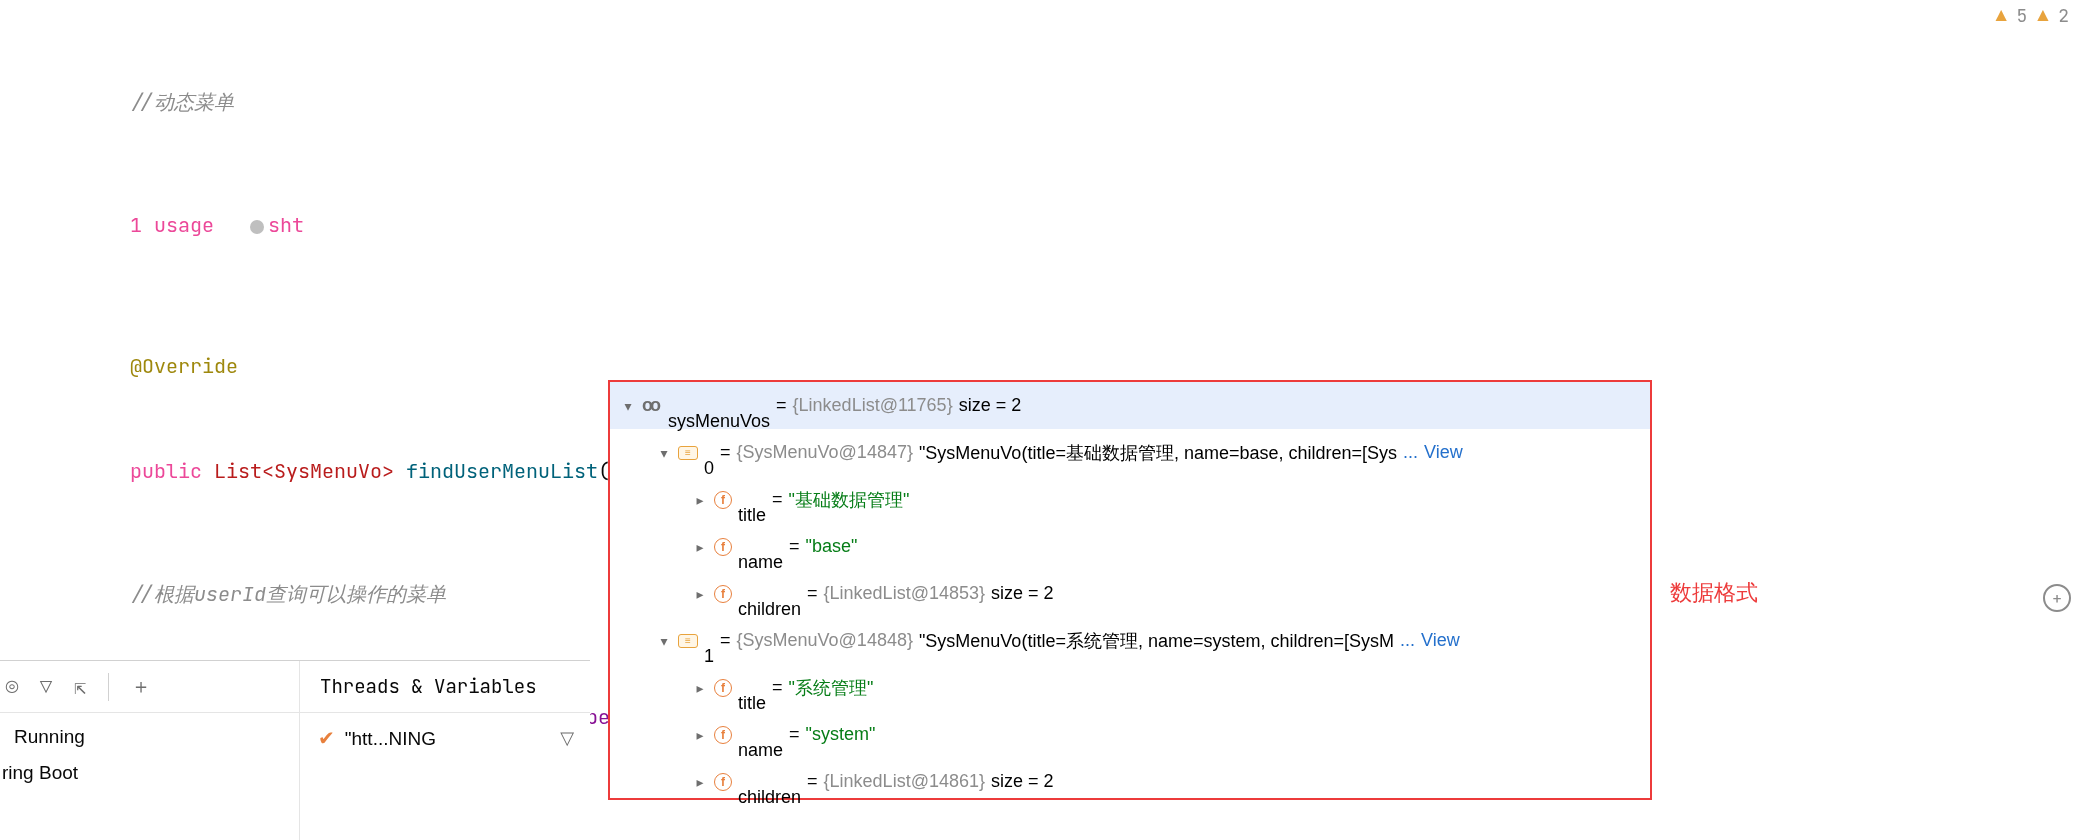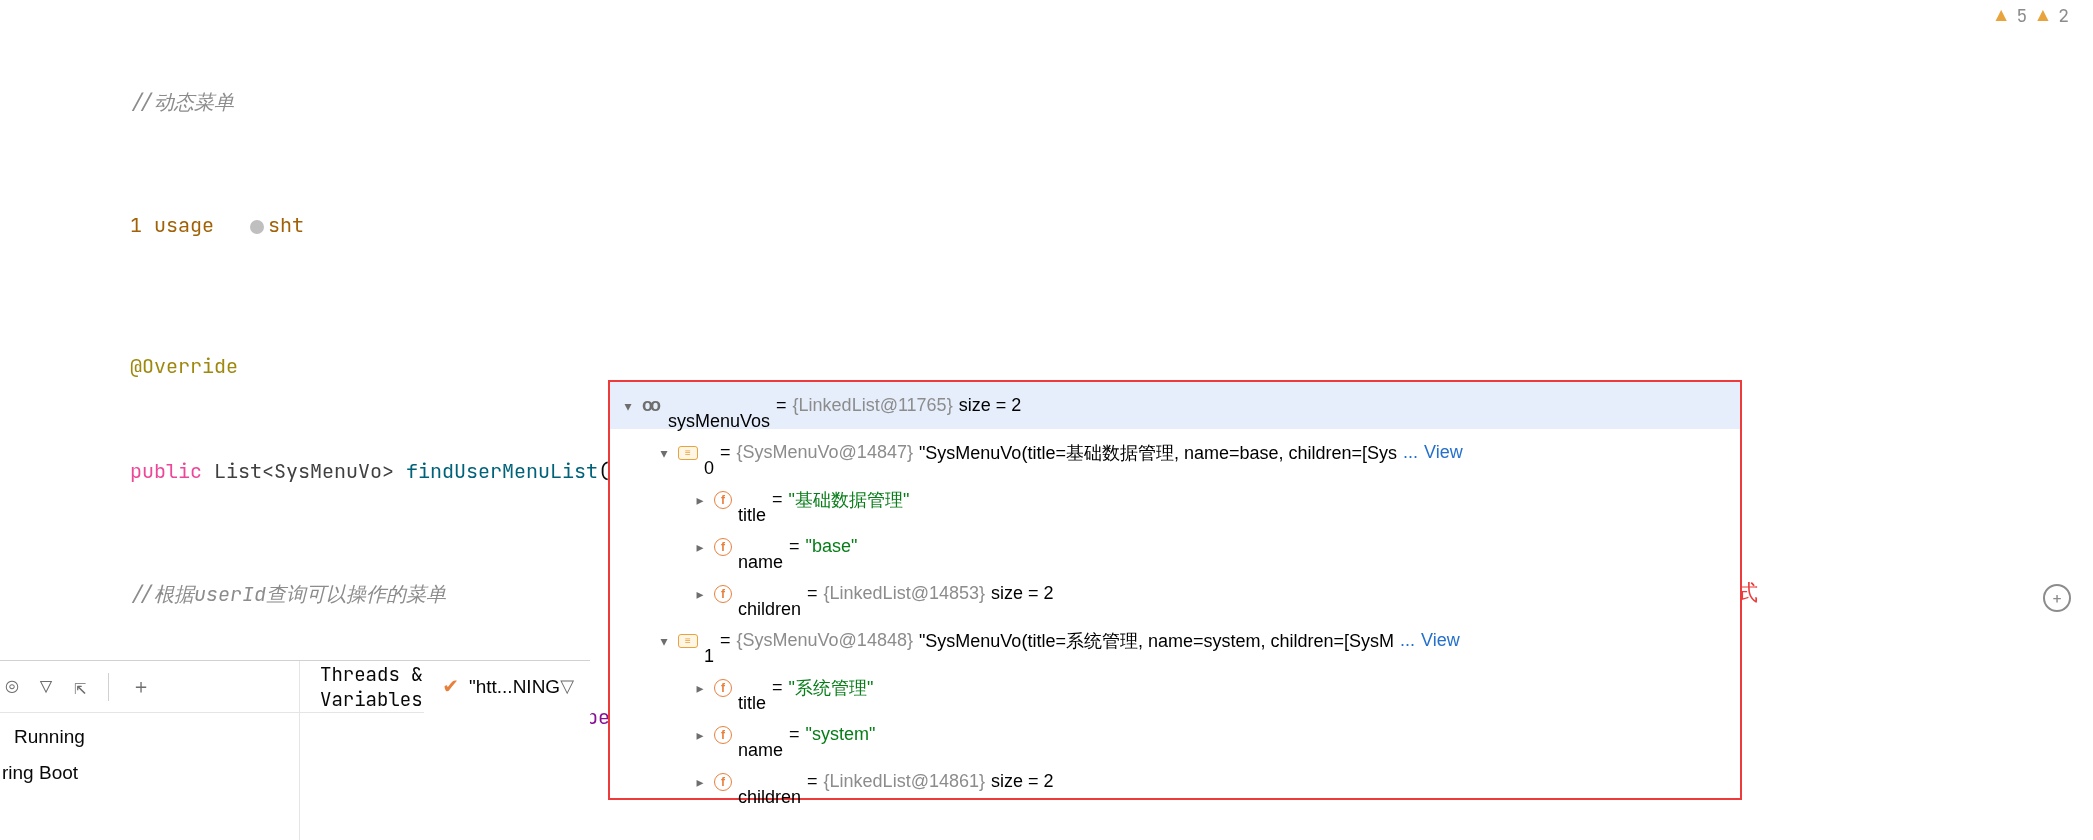--- a/index.html
+++ b/index.html
@@ -15,45 +15,45 @@
   }
   .editor {
     position: absolute;
     left: 0; top: 0; right: 0;
     padding-left: 130px;
     line-height: 41px;
     font-size: 20px;
     white-space: pre;
   }
   .comment { color: #8c8c8c; font-style: italic; }
-  .usage-inline { color: #a16207; }
+  .usage-inline { color: #ec4899; }
   .anno { color: #9e880d; margin-top: 36px; }
   .keyword { color: #ec4899; }
-  .type { color: #404040; }
+  .type { color: #b91c1c; }
   .methoddecl { color: #00627a; }
   .field { color: #871094; }
   .static-ital { color: #000; font-style: italic; }
   .inline-hint { color: #8c8c8c; font-style: italic; }
   .line { height: 41px; display: flex; align-items: center; }
   .user-icon { display:inline-block; width:14px; height:14px; background:#bfbfbf; border-radius:50%; margin-right:4px; vertical-align:-2px;}
   
   .warnings {
     position: absolute;
     right: 24px; top: 4px;
     font-size: 18px;
     color: #8c8c8c;
     display:flex; gap:10px; align-items:center;
   }
   .warn-tri { color:#e8a33d; font-size:18px; }
 
   .debug-popup {
     position: absolute;
     left: 608px;
     top: 380px;
-    width: 1134px;
+    width: 1044px;
     height: 420px;
     background: #ffffff;
     border: 2px solid #ed3b3b;
     z-index: 50;
     font-size: 18px;
     font-family: "Segoe UI", "Microsoft YaHei", sans-serif;
   }
   .dbg-row {
     display:flex; align-items:center;
     height: 47px;
@@ -125,21 +125,21 @@
   .bp-toolbar .tb-ico{cursor:pointer;}
   .bp-tree{
     padding:6px 0 0 2px;
     font-size:19px;
     color:#080808;
     font-family:"Segoe UI",sans-serif;
     line-height:36px;
   }
   .bp-right{
     flex:1;
-    display:flex;flex-direction:row;
+    display:flex;flex-direction:column;
   }
   .bp-tab-header{
     height:52px;
     display:flex;align-items:center;
     padding-left:20px;
     font-size:19px;
     border-bottom:1px solid #e5e5e5;
   }
   .bp-frames{
     font-size:19px;

